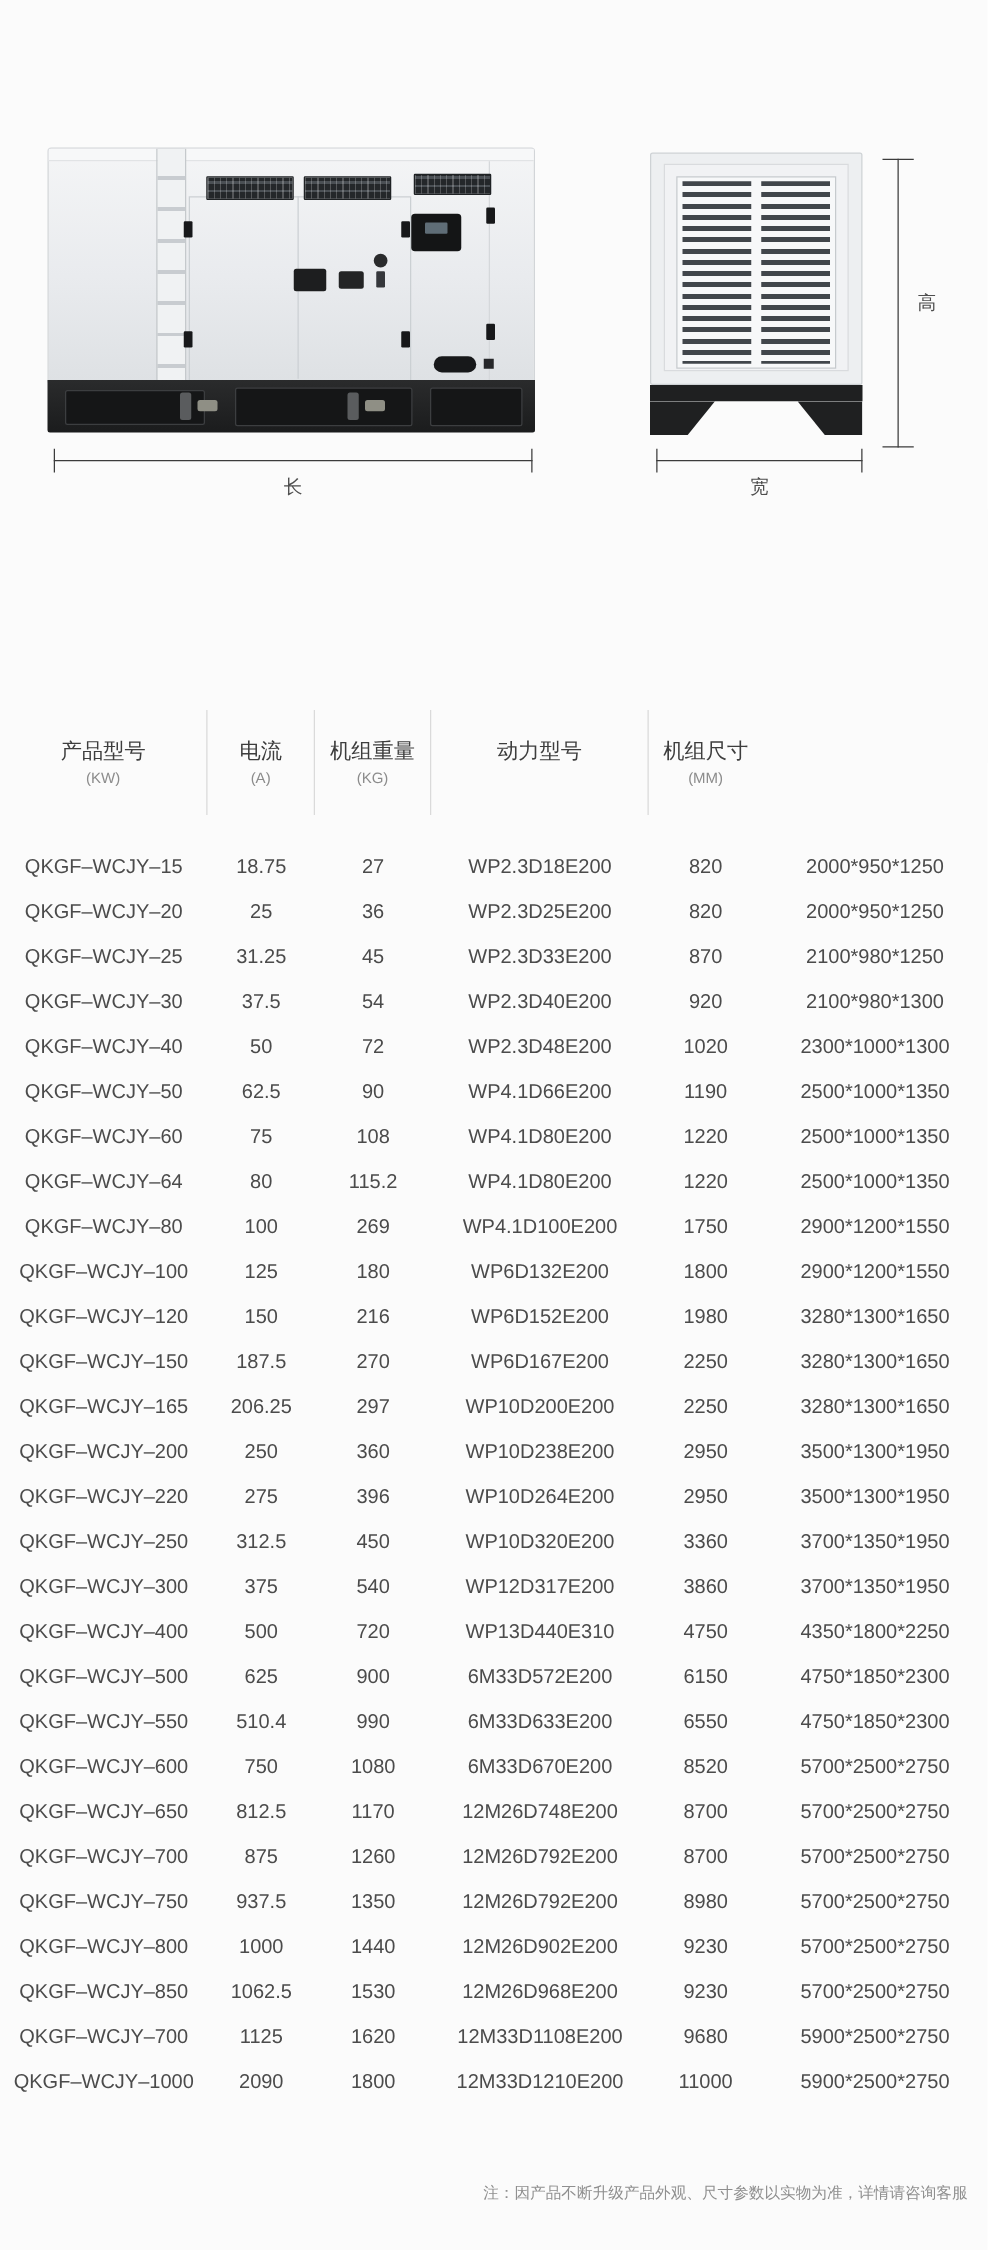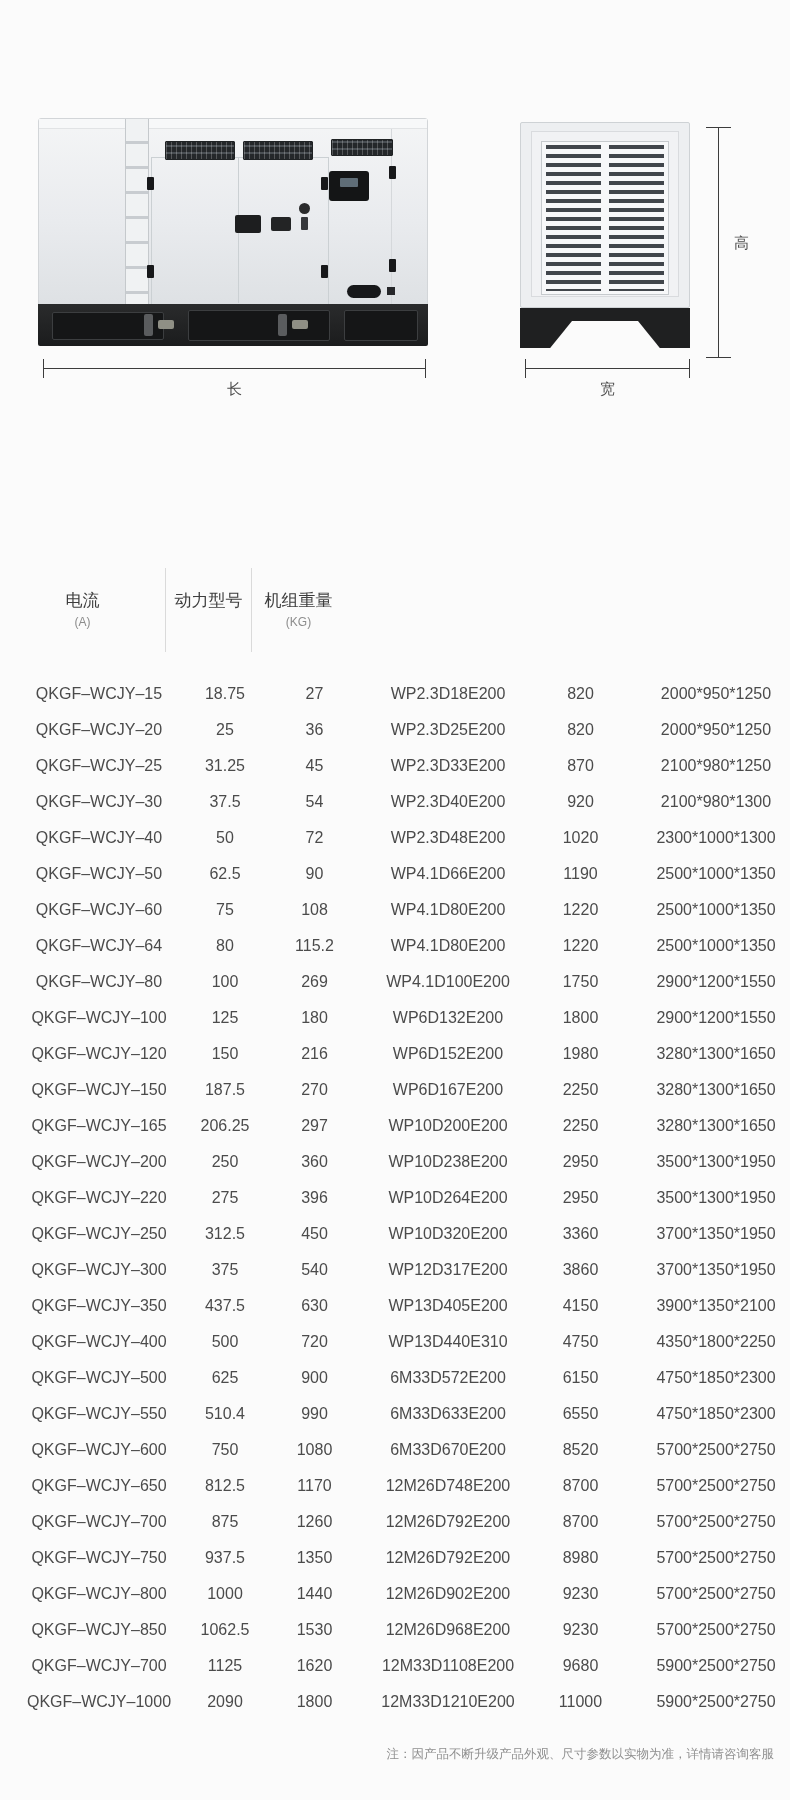--- a/index.html
+++ b/index.html
@@ -82,21 +82,21 @@
   .title{position:absolute;left:0;top:452px;width:790px;margin:0;text-align:center;
          font-size:37px;font-weight:400;color:#2d2d2d;letter-spacing:2px;}
 
   
   .grid{display:grid;grid-template-columns:166px 86px 93px 174px 91px 180px;}
   .thead{position:absolute;left:0;top:568px;width:790px;height:84px;}
   .hcell{display:flex;flex-direction:column;align-items:center;padding-top:23px;box-sizing:border-box;}
   .hcell:not(:last-child){border-right:1px solid #dadada;}
   .hlabel{font-size:17px;color:#3d3d3d;line-height:20px;}
   .hunit{font-size:12px;color:#8c8c8c;margin-top:5px;line-height:13px;}
-  .tbody{position:absolute;left:16px;top:676px;width:712px;}
+  .tbody{position:absolute;left:0;top:676px;width:712px;}
   .trow{height:36px;align-items:center;}
   .tcell{text-align:center;font-size:16px;color:#4b4b4b;white-space:nowrap;}
 
   
   .note{position:absolute;right:16px;top:1746px;font-size:12.5px;color:#8f8f8f;}
 </style>
 </head>
 <body>
 
 <div class="page">
@@ -164,30 +164,38 @@
       <div class="dim-label">宽</div>
     </div>
     <div class="dim-height">
       <div class="dim-label">高</div>
     </div>
   </div>
 
 
   <div class="thead grid">
     <div class="hcell">
+      <span class="hlabel">产品型号</span>
+      <span class="hunit">(KW)</span>
+    </div>
+    <div class="hcell">
       <span class="hlabel">电流</span>
       <span class="hunit">(A)</span>
+    </div>
+    <div class="hcell">
+      <span class="hlabel">机组重量</span>
+      <span class="hunit">(KG)</span>
     </div>
     <div class="hcell">
       <span class="hlabel">动力型号</span>
       <span class="hunit"></span>
     </div>
     <div class="hcell">
-      <span class="hlabel">机组重量</span>
-      <span class="hunit">(KG)</span>
+      <span class="hlabel">机组尺寸</span>
+      <span class="hunit">(MM)</span>
     </div>
   </div>
 
   <div class="tbody">
       <div class="trow grid">
         <div class="tcell">QKGF–WCJY–15</div>
         <div class="tcell">18.75</div>
         <div class="tcell">27</div>
         <div class="tcell">WP2.3D18E200</div>
         <div class="tcell">820</div>
@@ -315,28 +323,20 @@
       </div>
       <div class="trow grid">
         <div class="tcell">QKGF–WCJY–300</div>
         <div class="tcell">375</div>
         <div class="tcell">540</div>
         <div class="tcell">WP12D317E200</div>
         <div class="tcell">3860</div>
         <div class="tcell">3700*1350*1950</div>
       </div>
       <div class="trow grid">
-        <div class="tcell">QKGF–WCJY–350</div>
-        <div class="tcell">437.5</div>
-        <div class="tcell">630</div>
-        <div class="tcell">WP13D405E200</div>
-        <div class="tcell">4150</div>
-        <div class="tcell">3900*1350*2100</div>
-      </div>
-      <div class="trow grid">
         <div class="tcell">QKGF–WCJY–400</div>
         <div class="tcell">500</div>
         <div class="tcell">720</div>
         <div class="tcell">WP13D440E310</div>
         <div class="tcell">4750</div>
         <div class="tcell">4350*1800*2250</div>
       </div>
       <div class="trow grid">
         <div class="tcell">QKGF–WCJY–500</div>
         <div class="tcell">625</div>

